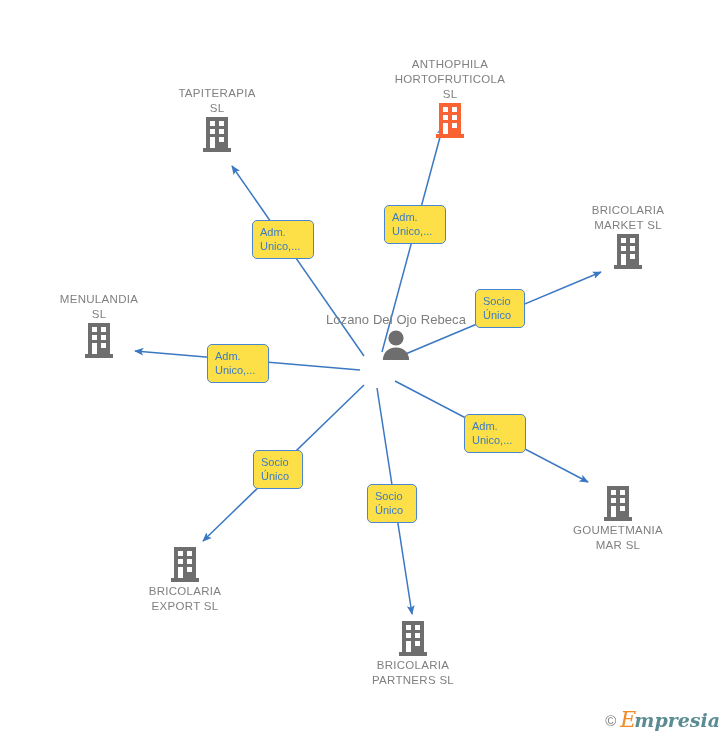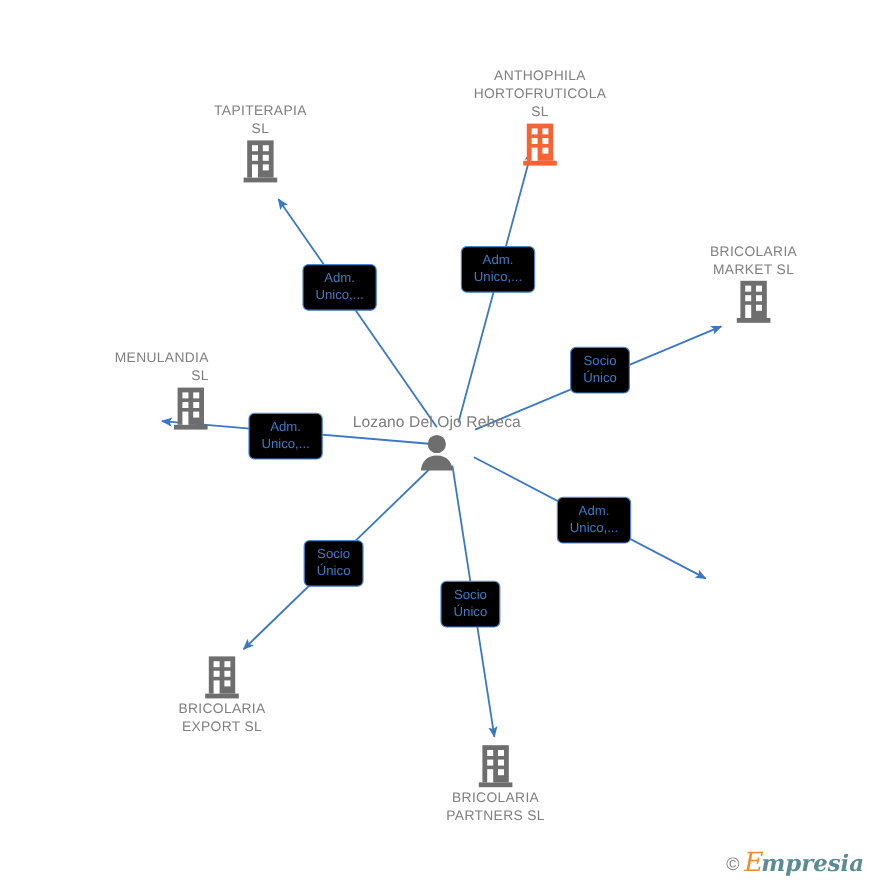--- a/index.html
+++ b/index.html
@@ -45,25 +45,25 @@
     letter-spacing: 0.1px;
   }
   .icon-wrap {
     display: block;
     line-height: 0;
   }
   .edge-label {
     position: absolute;
     border: 1.4px solid #4a86d0;
     border-radius: 5px;
-    background: #000000;
+    background: #fde047;
     color: #3c7bc4;
     font-size: 11px;
     line-height: 14px;
-    text-align: center;
+    text-align: left;
     padding: 4px 7px 5px 7px;
     white-space: pre-line;
     box-sizing: border-box;
   }
   .watermark {
     position: absolute;
     right: 8px;
     bottom: 8px;
     display: flex;
     align-items: center;
@@ -186,47 +186,63 @@
         <rect x="8" y="5" width="5" height="5" fill="#ffffff"></rect>
         <rect x="17" y="5" width="5" height="5" fill="#ffffff"></rect>
         <rect x="8" y="13" width="5" height="5" fill="#ffffff"></rect>
         <rect x="17" y="13" width="5" height="5" fill="#ffffff"></rect>
         <rect x="8" y="21" width="5" height="11" fill="#ffffff"></rect>
         <rect x="17" y="21" width="5" height="5" fill="#ffffff"></rect>
       </svg>
     </span>
   </div>
 
-  <div class="node" style="left:99px; top:292px;text-align:right;">
+  <div class="node" style="left:99px; top:292px;">
     <div class="node-label">MENULANDIA
 SL</div>
     <span class="icon-wrap">
       <svg width="30" height="38" viewBox="0 0 30 38">
         <rect x="4" y="1" width="22" height="31" fill="#6e6e6e"></rect>
         <rect x="1" y="32" width="28" height="4" fill="#6e6e6e"></rect>
         <rect x="8" y="5" width="5" height="5" fill="#ffffff"></rect>
         <rect x="17" y="5" width="5" height="5" fill="#ffffff"></rect>
         <rect x="8" y="13" width="5" height="5" fill="#ffffff"></rect>
         <rect x="17" y="13" width="5" height="5" fill="#ffffff"></rect>
         <rect x="8" y="21" width="5" height="11" fill="#ffffff"></rect>
         <rect x="17" y="21" width="5" height="5" fill="#ffffff"></rect>
       </svg>
     </span>
   </div>
 
-  <div class="node" style="left:364px; top:312px;margin-top:32px;">
+  <div class="node" style="left:396px; top:312px;">
     <div class="node-label person">Lozano Del Ojo Rebeca</div>
     <span class="icon-wrap">
       <svg width="34" height="34" viewBox="0 0 34 34">
         <circle cx="17" cy="10" r="7.6" fill="#6e6e6e"></circle>
         <path d="M17 19.5 C 8.4 19.5 4.2 25.2 3.8 32 L 30.2 32 C 29.8 25.2 25.6 19.5 17 19.5 Z" fill="#6e6e6e"></path>
       </svg>
     </span>
   </div>
 
+  <div class="node" style="left:618px; top:485px;">
+    <span class="icon-wrap">
+      <svg width="30" height="38" viewBox="0 0 30 38">
+        <rect x="4" y="1" width="22" height="31" fill="#6e6e6e"></rect>
+        <rect x="1" y="32" width="28" height="4" fill="#6e6e6e"></rect>
+        <rect x="8" y="5" width="5" height="5" fill="#ffffff"></rect>
+        <rect x="17" y="5" width="5" height="5" fill="#ffffff"></rect>
+        <rect x="8" y="13" width="5" height="5" fill="#ffffff"></rect>
+        <rect x="17" y="13" width="5" height="5" fill="#ffffff"></rect>
+        <rect x="8" y="21" width="5" height="11" fill="#ffffff"></rect>
+        <rect x="17" y="21" width="5" height="5" fill="#ffffff"></rect>
+      </svg>
+    </span>
+    <div class="node-label">GOUMETMANIA
+MAR  SL</div>
+  </div>
 
   <div class="node" style="left:185px; top:546px;">
     <span class="icon-wrap">
       <svg width="30" height="38" viewBox="0 0 30 38">
         <rect x="4" y="1" width="22" height="31" fill="#6e6e6e"></rect>
         <rect x="1" y="32" width="28" height="4" fill="#6e6e6e"></rect>
         <rect x="8" y="5" width="5" height="5" fill="#ffffff"></rect>
         <rect x="17" y="5" width="5" height="5" fill="#ffffff"></rect>
         <rect x="8" y="13" width="5" height="5" fill="#ffffff"></rect>
         <rect x="17" y="13" width="5" height="5" fill="#ffffff"></rect>

